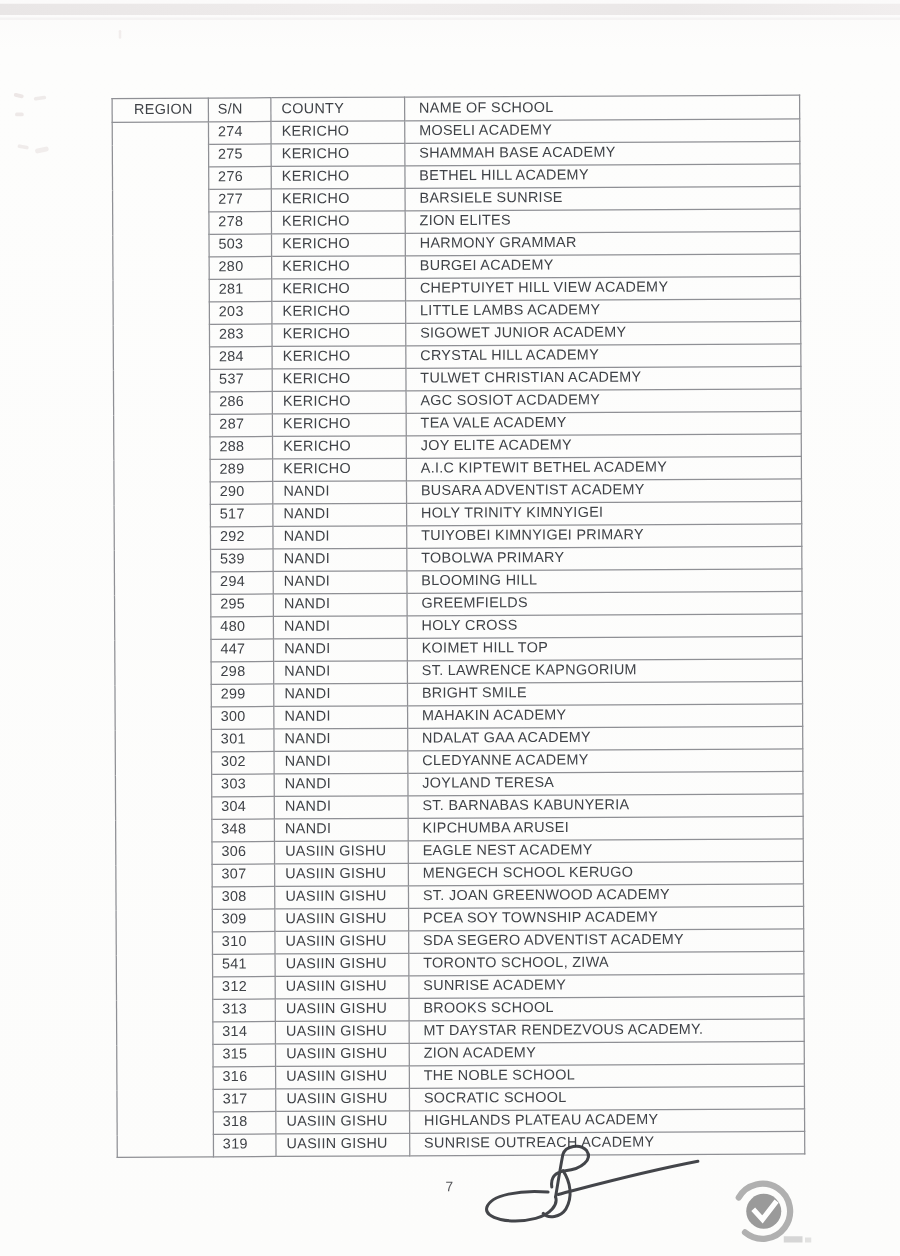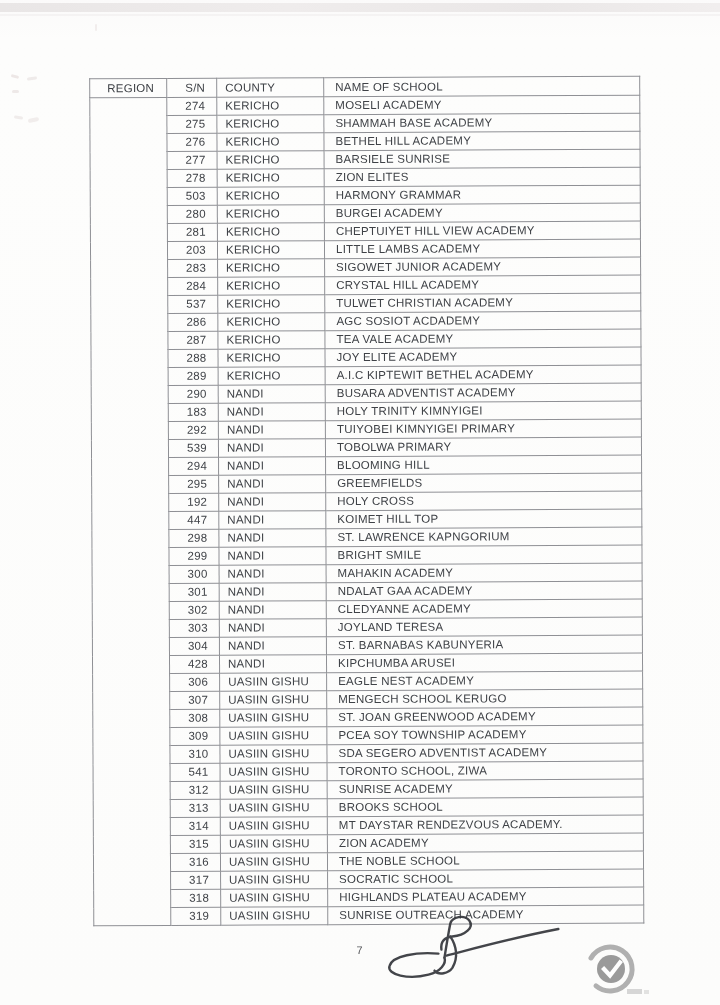--- a/index.html
+++ b/index.html
@@ -36,21 +36,21 @@
     height:17px;line-height:17px;
     padding:0 2px 0 8px;
     white-space:nowrap;overflow:hidden;
   }
   .doc-table thead tr{height:19px;}
   .doc-table tbody tr{height:18px;}
   col.col-region{width:77px;}
   col.col-sn{width:50px;}
   col.col-county{width:107px;}
   th.h-region{padding-left:17px;}
-  th.h-sn, td.sn{padding-left:18px;}
+  th.h-sn, td.sn{padding-left:7px;}
   th.h-county, td.county{padding-left:8px;}
   th.h-school, td.school{padding-left:11px;}
   td.region-cell{background:transparent;}
 
   .page-number{position:absolute;left:354px;top:944px;font-size:11px;color:#55565a;letter-spacing:1px;}
 
   .signature{position:absolute;left:378px;top:912px;}
   .watermark{position:absolute;left:570px;top:942px;opacity:.88;}
 </style>
 </head>
@@ -166,21 +166,21 @@
     <td class="sn">289</td>
     <td class="county">KERICHO</td>
     <td class="school">A.I.C KIPTEWIT BETHEL ACADEMY</td>
   </tr>
             <tr>
     <td class="sn">290</td>
     <td class="county">NANDI</td>
     <td class="school">BUSARA ADVENTIST ACADEMY</td>
   </tr>
             <tr>
-    <td class="sn">183</td>
+    <td class="sn">517</td>
     <td class="county">NANDI</td>
     <td class="school">HOLY TRINITY KIMNYIGEI</td>
   </tr>
             <tr>
     <td class="sn">292</td>
     <td class="county">NANDI</td>
     <td class="school">TUIYOBEI KIMNYIGEI PRIMARY</td>
   </tr>
             <tr>
     <td class="sn">539</td>
@@ -191,21 +191,21 @@
     <td class="sn">294</td>
     <td class="county">NANDI</td>
     <td class="school">BLOOMING HILL</td>
   </tr>
             <tr>
     <td class="sn">295</td>
     <td class="county">NANDI</td>
     <td class="school">GREEMFIELDS</td>
   </tr>
             <tr>
-    <td class="sn">192</td>
+    <td class="sn">480</td>
     <td class="county">NANDI</td>
     <td class="school">HOLY CROSS</td>
   </tr>
             <tr>
     <td class="sn">447</td>
     <td class="county">NANDI</td>
     <td class="school">KOIMET HILL TOP</td>
   </tr>
             <tr>
     <td class="sn">298</td>
@@ -236,21 +236,21 @@
     <td class="sn">303</td>
     <td class="county">NANDI</td>
     <td class="school">JOYLAND TERESA</td>
   </tr>
             <tr>
     <td class="sn">304</td>
     <td class="county">NANDI</td>
     <td class="school">ST. BARNABAS KABUNYERIA</td>
   </tr>
             <tr>
-    <td class="sn">428</td>
+    <td class="sn">348</td>
     <td class="county">NANDI</td>
     <td class="school">KIPCHUMBA ARUSEI</td>
   </tr>
             <tr>
     <td class="sn">306</td>
     <td class="county">UASIIN GISHU</td>
     <td class="school">EAGLE NEST ACADEMY</td>
   </tr>
             <tr>
     <td class="sn">307</td>

